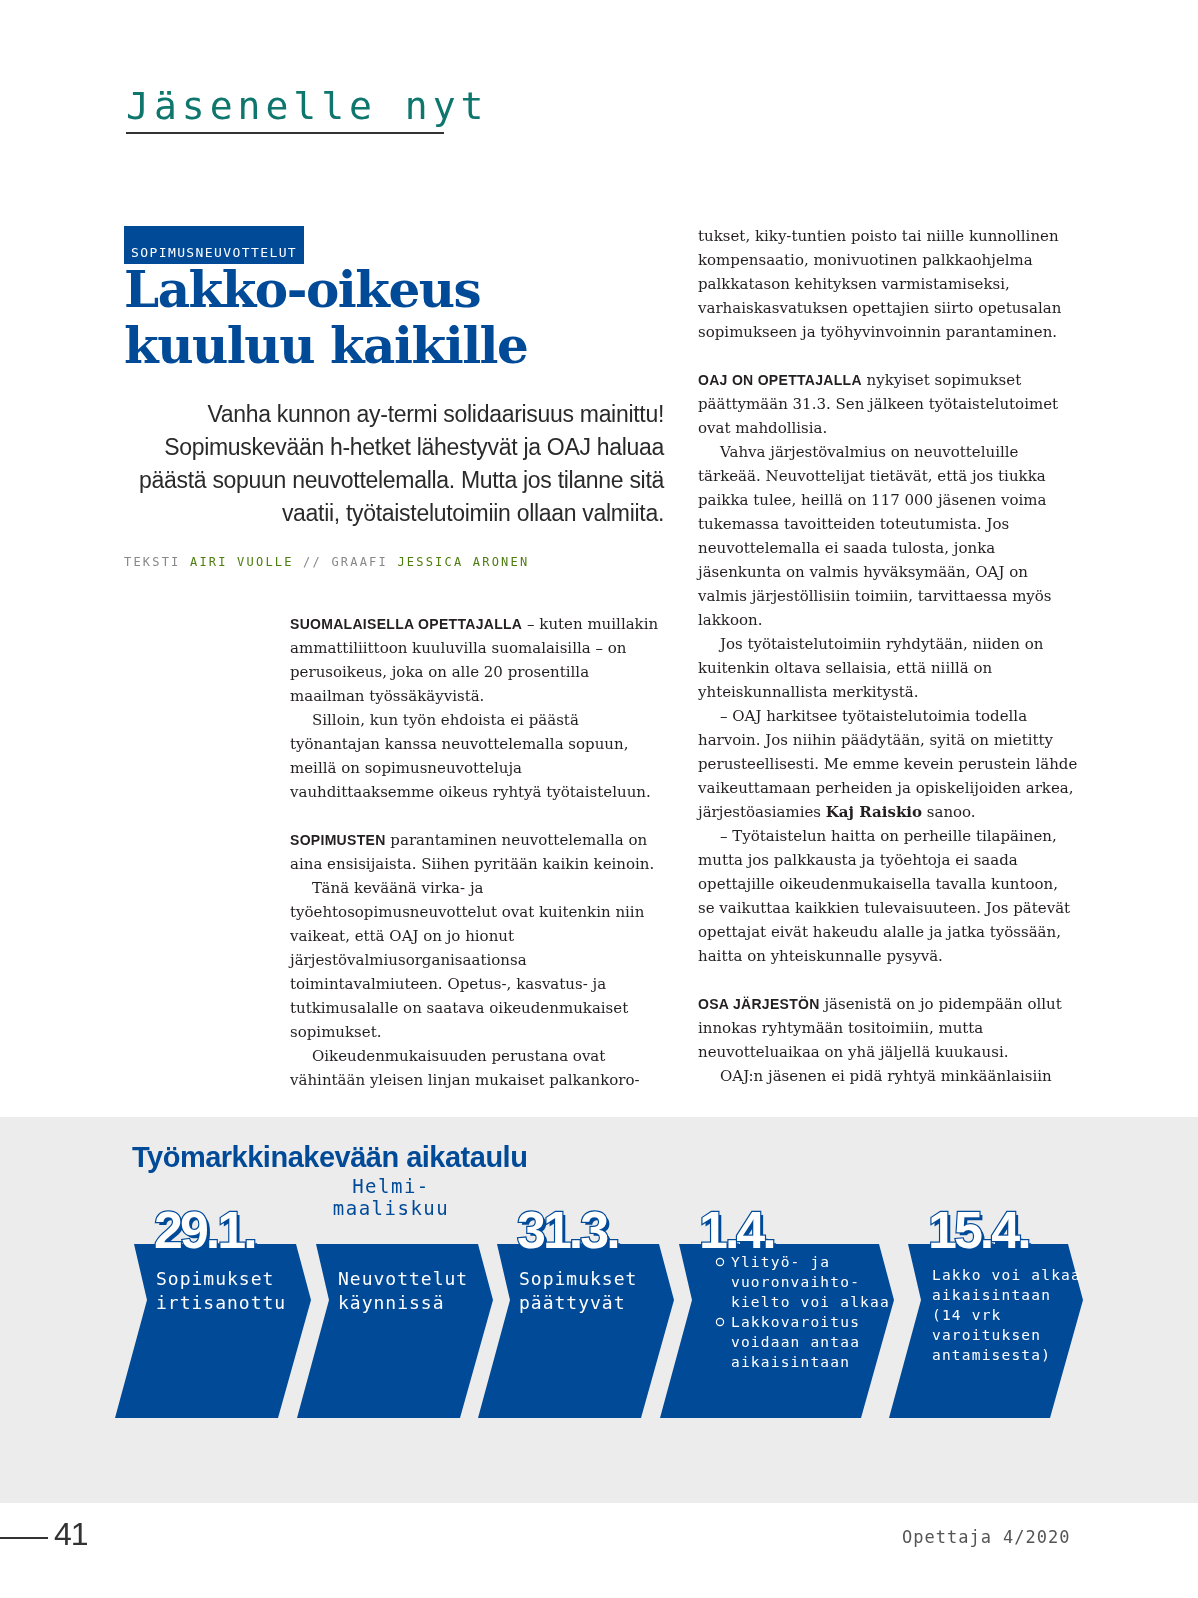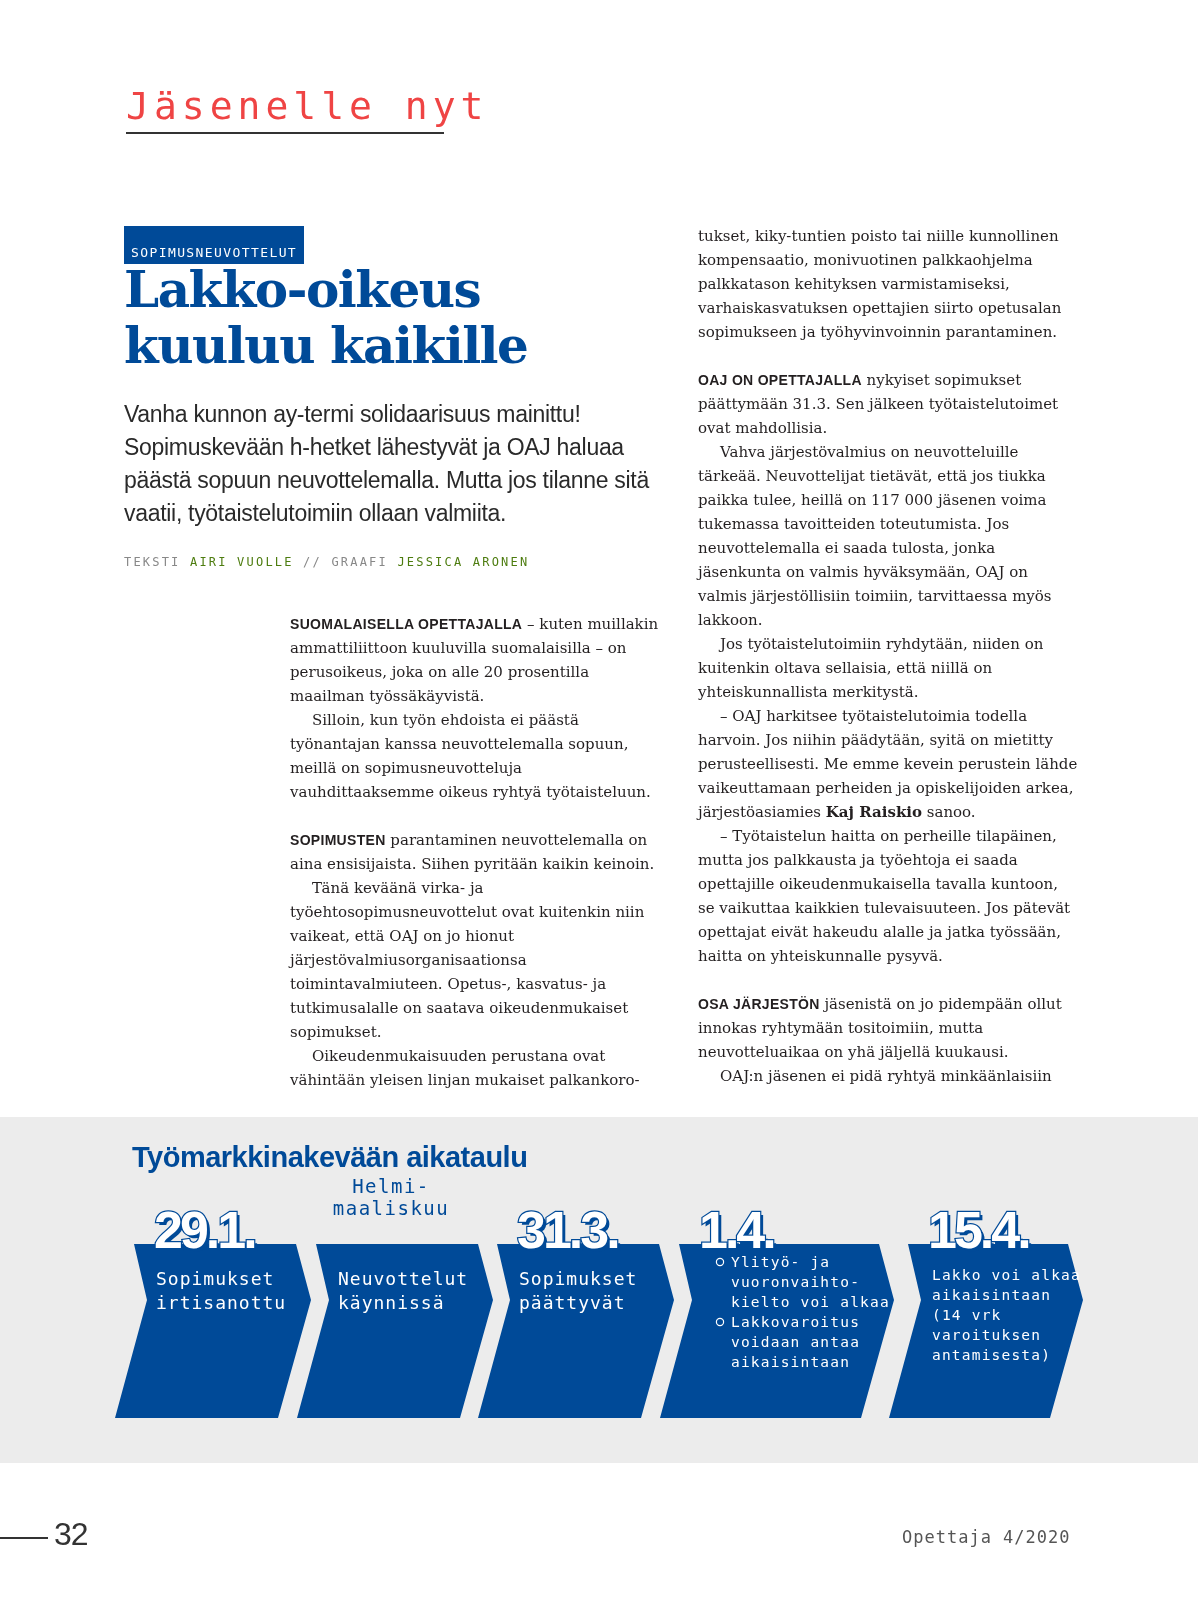--- a/index.html
+++ b/index.html
@@ -1,41 +1,41 @@
 <!DOCTYPE html>
 <html><head>
 <meta charset="utf-8">
 <style>
   html, body { margin:0; padding:0; }
   body { width:1198px; height:1598px; background:#ffffff; position:relative; overflow:hidden; color:#231f20; }
   .mono { font-family:"DejaVu Sans Mono","Liberation Mono",monospace; }
   .serif { font-family:"DejaVu Serif","Liberation Serif",serif; }
-  .sans { font-family:"Liberation Sans","DejaVu Sans",sans-serif; }
+  .sans { font-family:"Liberation Sans","DejaVu Sans",sans-serif;text-align:right; }
 
-  #section-title { position:absolute; left:126px; top:84px; font-size:38px; letter-spacing:5px; font-weight:300; color:#ef4444; }
+  #section-title { position:absolute; left:126px; top:84px; font-size:38px; letter-spacing:5px; font-weight:300; color:#0f766e; }
   #section-rule { position:absolute; left:126px; top:132px; width:318px; height:2px; background:#333; }
 
   #kicker { position:absolute; left:124px; top:226px; background:#004a98; color:#fff; font-size:13px; letter-spacing:1.4px; padding:18px 7px 3px 7px; line-height:17px; }
 
   #headline { position:absolute; left:124px; top:262px; margin:0; font-size:50px; line-height:56px; color:#004a98; font-weight:bold; letter-spacing:-1.5px; }
 
   #lead { position:absolute; left:124px; top:398px; width:540px; font-size:23px; line-height:33px; color:#2a2a2a; font-weight:normal; letter-spacing:-0.3px; }
 
   #byline { position:absolute; left:124px; top:555px; font-size:12px; letter-spacing:2.2px; color:#888; }
   #byline .strong { color:#4d7c0f; }
 
   .col { position:absolute; font-size:15px; line-height:24px; color:#231f20; }
   .col p { margin:0; }
   .col p.ind { text-indent:22px; }
   .col p.gap { margin-top:24px; }
   .col .lead-in { font-family:"Liberation Sans","DejaVu Sans",sans-serif; font-weight:bold; font-size:14px; letter-spacing:0.3px; }
   #col-1 { left:290px; top:612px; width:375px; }
   #col-2 { left:698px; top:224px; width:380px; }
 
-  #timeline { position:absolute; left:0; top:1117px; width:1198px; height:346px; background:#ececec; }
+  #timeline { position:absolute; left:0; top:1117px; width:1198px; height:386px; background:#ececec; }
   #timeline-title { position:absolute; left:132px; top:24px; font-size:29px; font-weight:bold; color:#004a98; letter-spacing:-0.5px; }
   #timeline-svg { position:absolute; left:0; top:0; }
   .date-num { font-family:"Liberation Sans","DejaVu Sans",sans-serif; font-weight:bold; font-size:52px; fill:#ffffff; stroke:#004a98; stroke-width:2.4px; paint-order:stroke; letter-spacing:-3px; }
   .date-shadow { font-family:"Liberation Sans","DejaVu Sans",sans-serif; font-weight:bold; font-size:52px; fill:#004a98; letter-spacing:-3px; }
   .date-text { font-family:"DejaVu Sans Mono","Liberation Mono",monospace; font-size:19px; fill:#004a98; letter-spacing:1.5px; }
   .step-text { font-family:"DejaVu Sans Mono","Liberation Mono",monospace; font-size:18px; fill:#ffffff; letter-spacing:1px; }
   .step-small { font-family:"DejaVu Sans Mono","Liberation Mono",monospace; font-size:14.5px; fill:#ffffff; letter-spacing:1.2px; }
 
   #footer-rule { position:absolute; left:0; top:1537px; width:48px; height:2px; background:#333; }
   #page-number { position:absolute; left:54px; top:1516px; font-size:32px; color:#333; letter-spacing:-1px; }
@@ -123,14 +123,14 @@
         <text x="932" y="163" class="step-small">Lakko voi alkaa</text>
         <text x="932" y="183" class="step-small">aikaisintaan</text>
         <text x="932" y="203" class="step-small">(14 vrk</text>
         <text x="932" y="223" class="step-small">varoituksen</text>
         <text x="932" y="243" class="step-small">antamisesta)</text>
       </g>
   </svg>
 </div>
 
 <div id="footer-rule"></div>
-<div id="page-number" class="sans">32</div>
+<div id="page-number" class="sans">41</div>
 <div id="publication" class="mono">Opettaja 4/2020</div>
 
 </body></html>

